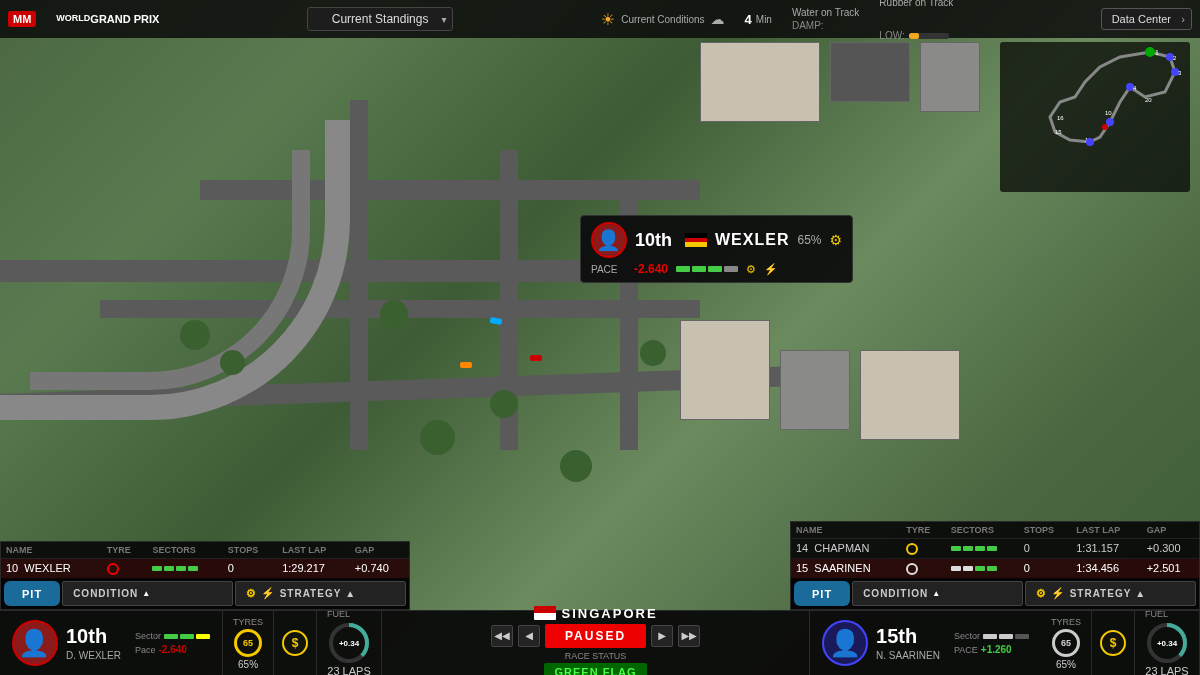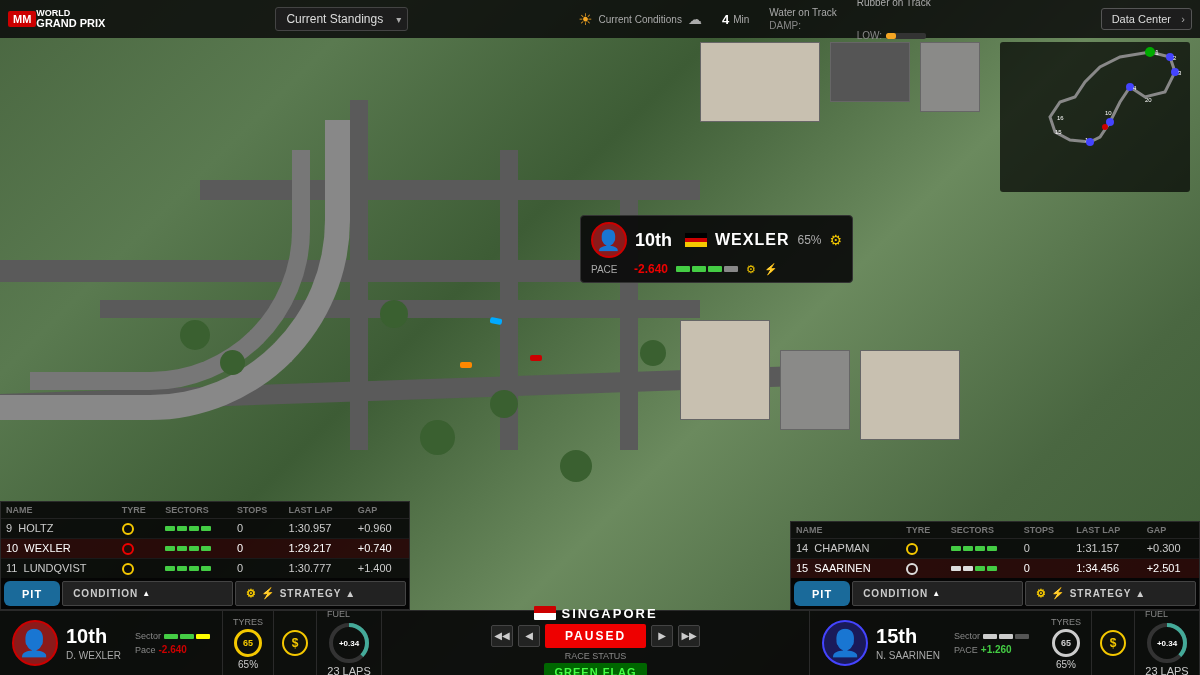--- a/index.html
+++ b/index.html
@@ -32,45 +32,45 @@
       z-index: 10;
       display: flex;
       align-items: center;
       justify-content: space-between;
       padding: 0 8px;
     }
 
     .hud-logo {
       display: flex;
       align-items: center;
-      gap: 0;
+      gap: 20px;
     }
     .mm-badge {
       background: #c00;
       color: #fff;
       font-weight: bold;
       font-size: 11px;
       padding: 2px 5px;
       border-radius: 2px;
     }
     .wgp-logo {
       display: flex;
-      flex-direction: column;
+      flex-direction: row;
       line-height: 1;
     }
     .wgp-world { color: #fff; font-size: 9px; font-weight: bold; }
     .wgp-gp { color: #fff; font-size: 11px; font-weight: bold; }
 
     .standings-dropdown {
       background: rgba(30,30,30,0.9);
       border: 1px solid #444;
       border-radius: 3px;
       color: #ddd;
       font-size: 12px;
-      padding: 4px 24px 4px 10px;
+      padding: 4px 24px 4px 24px;
       display: flex;
       align-items: center;
       gap: 6px;
       position: relative;
       cursor: pointer;
     }
     .standings-dropdown::after {
       content: '▾';
       position: absolute;
       right: 6px;
@@ -777,64 +777,34 @@
       <tr>
         <th>Name</th>
         <th>Tyre</th>
         <th>Sectors</th>
         <th>Stops</th>
         <th>Last Lap</th>
         <th>Gap</th>
       </tr>
     </thead>
     <tbody>
-      <tr>
-        <td>9&nbsp;&nbsp;HOLTZ</td>
-        <td><span class="tyre-icon"></span></td>
-        <td>
-          <div class="sector-dots">
-            <div class="sector-dot"></div>
-            <div class="sector-dot"></div>
-            <div class="sector-dot"></div>
-            <div class="sector-dot"></div>
-          </div>
-        </td>
-        <td>0</td>
-        <td>1:30.957</td>
-        <td class="gap-pos">+0.960</td>
-      </tr>
       <tr class="highlighted">
         <td>10&nbsp;&nbsp;WEXLER</td>
         <td><span class="tyre-icon red"></span></td>
         <td>
           <div class="sector-dots">
             <div class="sector-dot"></div>
             <div class="sector-dot"></div>
             <div class="sector-dot"></div>
             <div class="sector-dot"></div>
           </div>
         </td>
         <td>0</td>
         <td>1:29.217</td>
         <td class="gap-pos">+0.740</td>
-      </tr>
-      <tr>
-        <td>11&nbsp;&nbsp;LUNDQVIST</td>
-        <td><span class="tyre-icon"></span></td>
-        <td>
-          <div class="sector-dots">
-            <div class="sector-dot"></div>
-            <div class="sector-dot"></div>
-            <div class="sector-dot"></div>
-            <div class="sector-dot"></div>
-          </div>
-        </td>
-        <td>0</td>
-        <td>1:30.777</td>
-        <td class="gap-pos">+1.400</td>
       </tr>
     </tbody>
   </table>
   <div class="action-row">
     <button class="pit-btn">PIT</button>
     <button class="condition-btn">
       <span>CONDITION</span>
       <span class="arrow-up">▲</span>
     </button>
     <button class="strategy-btn">

